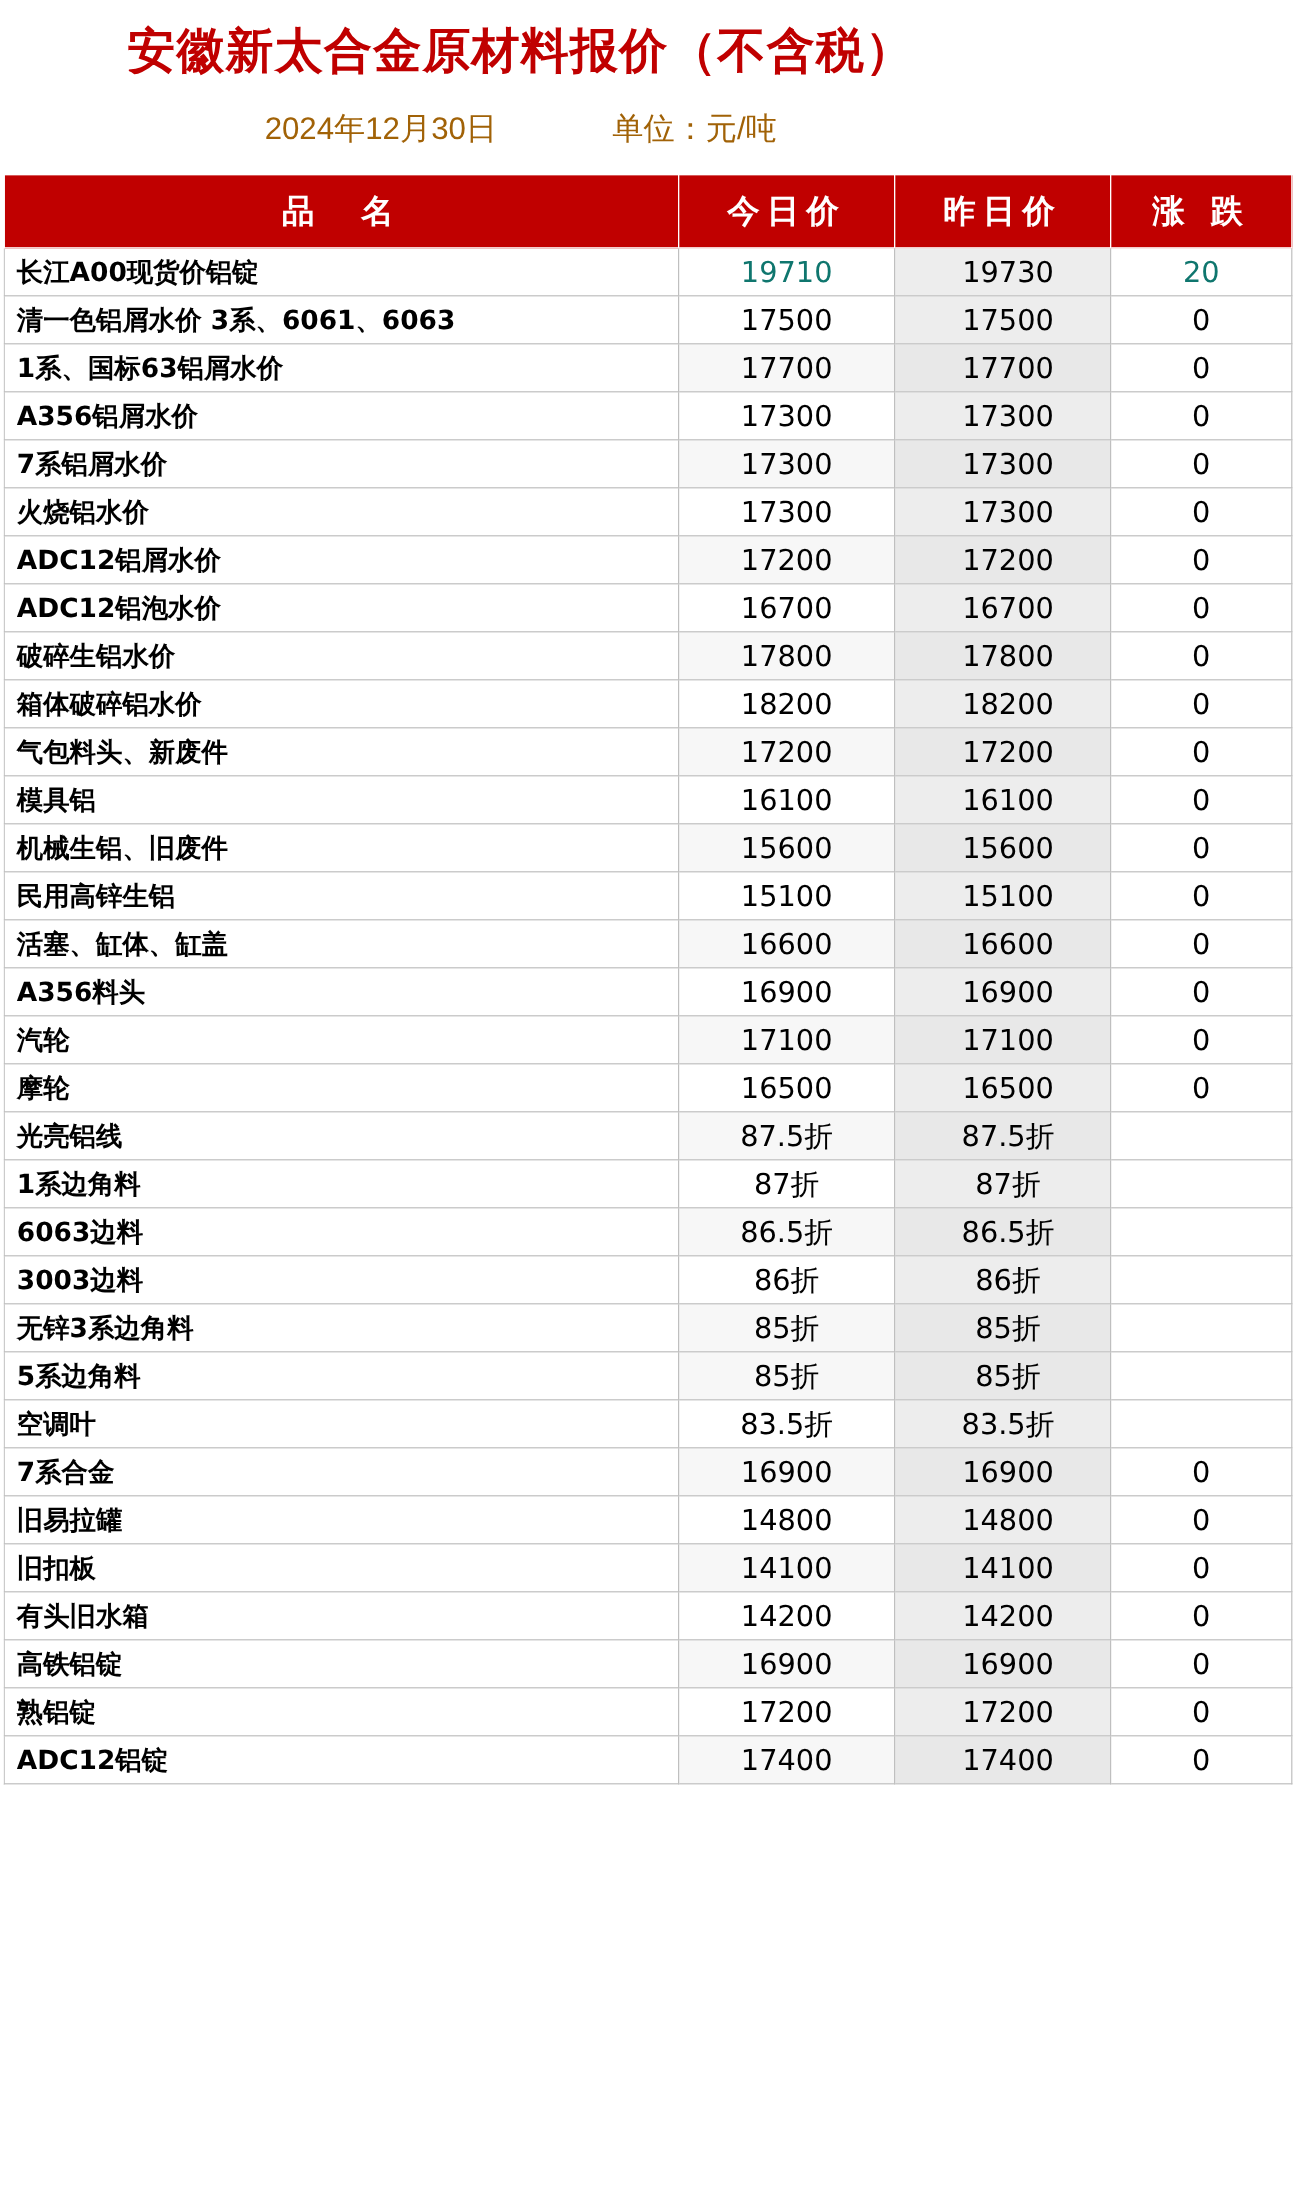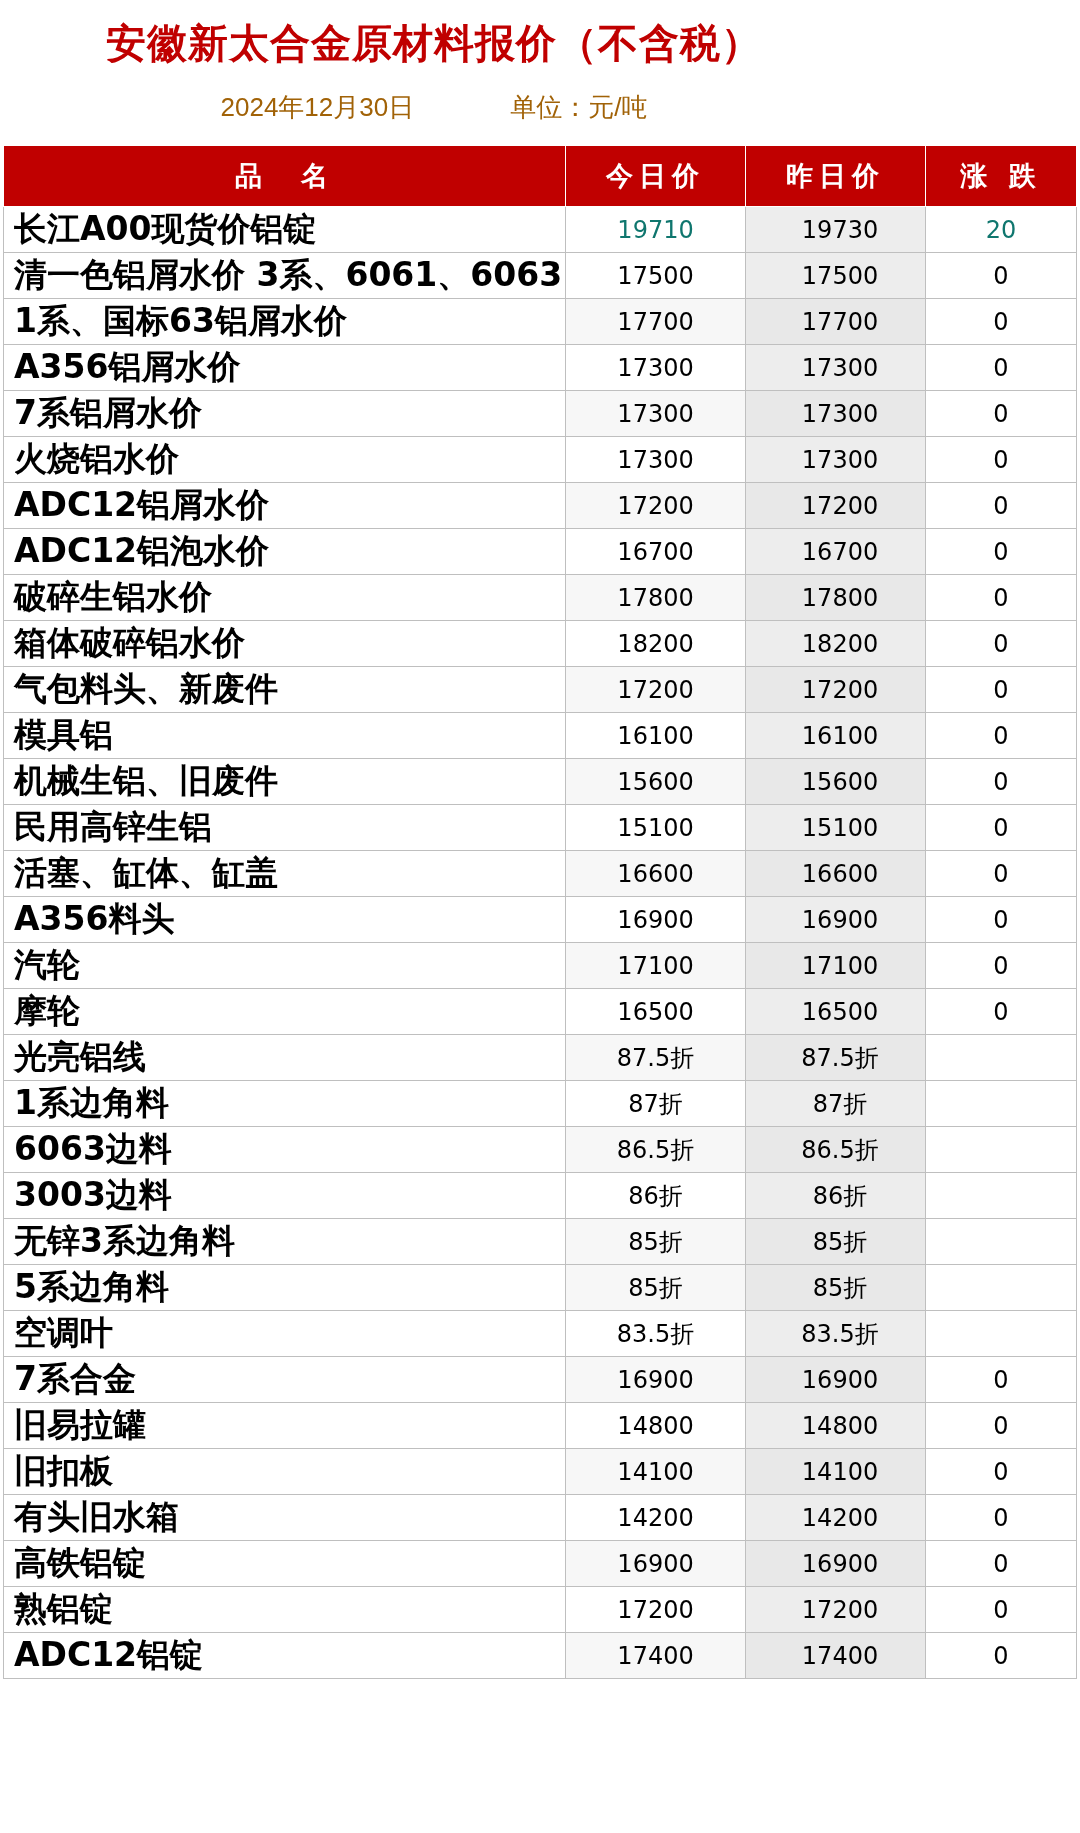--- a/index.html
+++ b/index.html
@@ -69,21 +69,21 @@
     font-size: 24px;
     color: #000000;
     padding: 0 6px;
     box-sizing: border-box;
     white-space: nowrap;
     overflow: hidden;
   }
   td.name {
     text-align: left;
     font-weight: bold;
-    font-size: 33px;
+    font-size: 22px;
     padding-left: 10px;
     font-family: "DejaVu Sans", "Liberation Sans", sans-serif;
   }
   td.num {
     text-align: center;
     font-family: "DejaVu Sans", "Liberation Sans", sans-serif;
   }
   td.today { background: #ffffff; }
   td.yest  { background: #ededed; padding-left: 15px; }
   td.chg   { background: #ffffff; text-align: center; }

